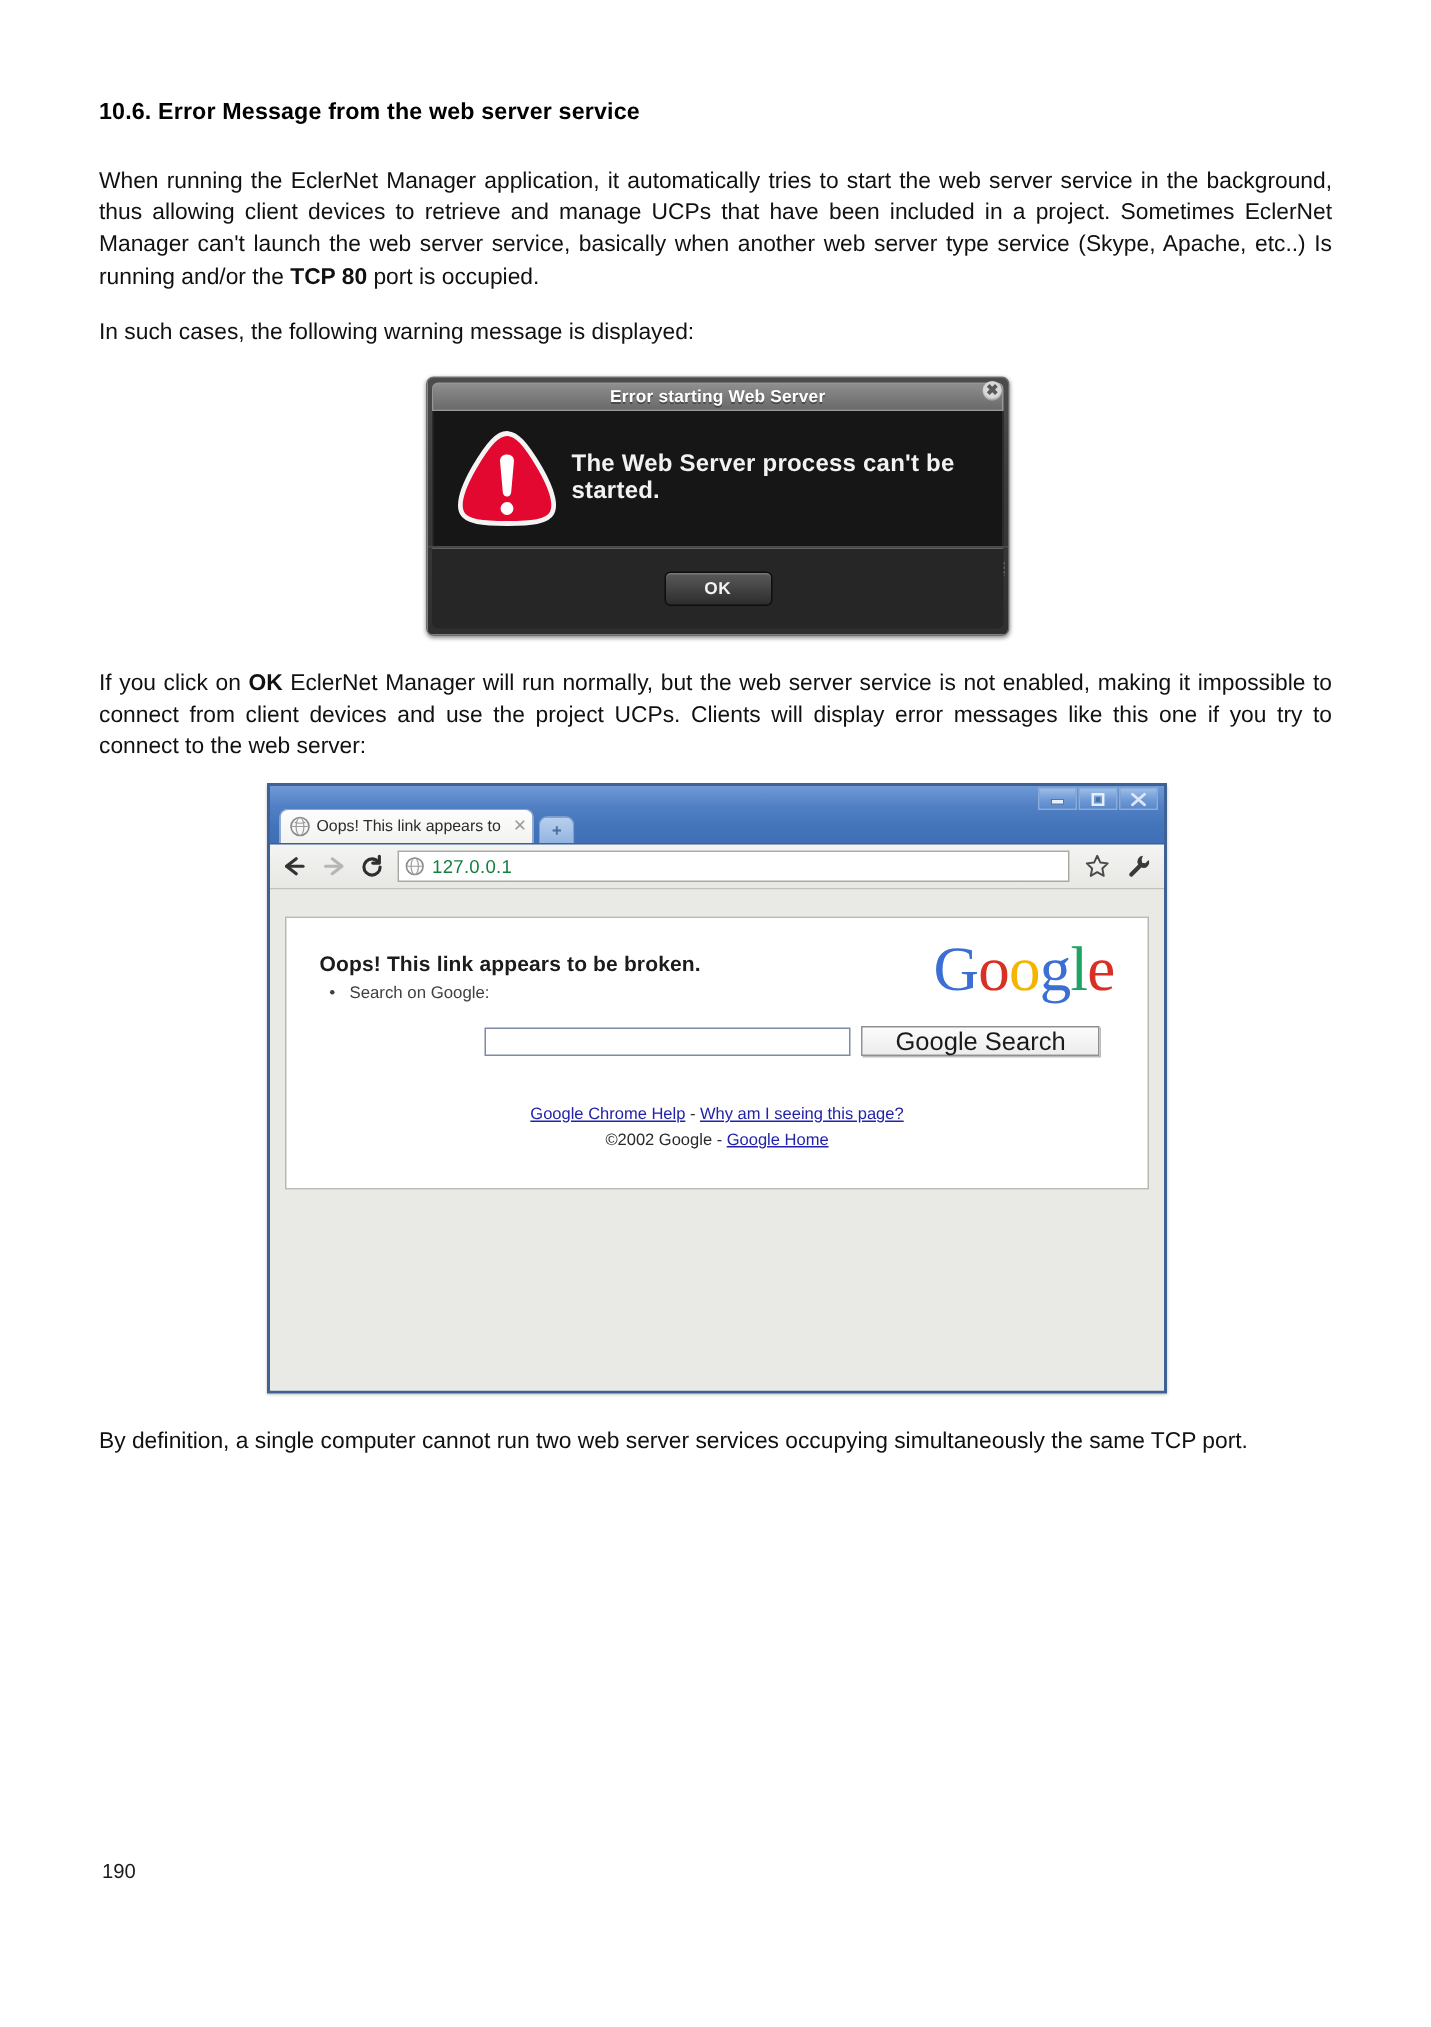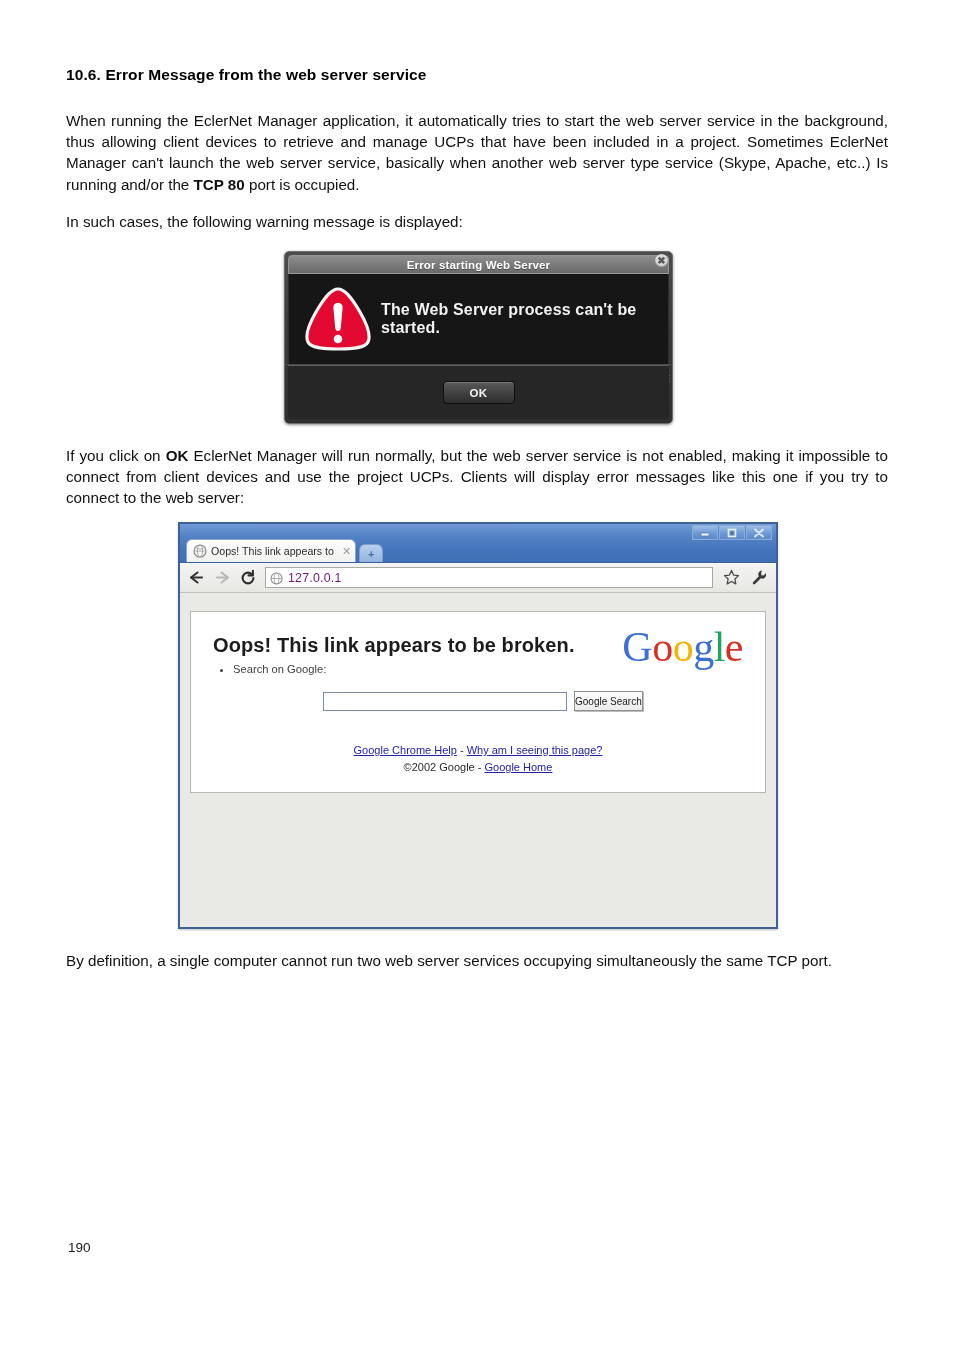--- a/index.html
+++ b/index.html
@@ -314,21 +314,21 @@
     box-sizing: border-box;
     display: flex;
     align-items: center;
     padding: 0 4px;
     margin: 0 2px;
     cursor: text;
   }
   .omni-favicon { width: 13px; height: 13px; margin-right: 5px; flex:0 0 13px;}
   .omni-url {
     font-size: 12.4px;
-    color: #701a75;
+    color: #15803d;
     font-family: "Liberation Sans", sans-serif;
     letter-spacing: .2px;
   }
   .tool-ico {
     width: 24px; height: 22px;
     display:flex; align-items:center; justify-content:center;
     cursor: pointer;
   }
 
   
@@ -341,21 +341,21 @@
   }
   .err-card {
     background: #ffffff;
     border: 1px solid #b9b9b4;
     height: 182px;
     box-sizing: border-box;
     padding: 22px 22px 0 22px;
     position: relative;
   }
   .err-title {
-    font-size: 20px;
+    font-size: 14px;
     font-weight: bold;
     color: #1c1c1c;
     letter-spacing: .1px;
   }
   .goog-logo {
     position: absolute;
     right: 22px;
     top: 14px;
     font-family: "Liberation Serif", serif;
     font-size: 42px;
@@ -396,22 +396,22 @@
     height: 19px;
     border: 1px solid #7c8ba5;
     background: #fff;
     box-sizing: border-box;
     font-size: 11px;
     padding: 0 3px;
     font-family: "Liberation Sans", sans-serif;
   }
   .search-btn {
     height: 20px;
-    padding: 0 0;
-    font-size: 10px;
+    padding: 0 22px;
+    font-size: 17px;
     color: #1a1a1a;
     background: linear-gradient(180deg,#fcfcfc 0%, #ececec 100%);
     border: 1px solid #909090;
     box-shadow: 1px 1px 0 rgba(120,120,120,.5);
     box-sizing: border-box;
     cursor: pointer;
     font-family: "Liberation Sans", sans-serif;
     white-space: nowrap;
   }
 

